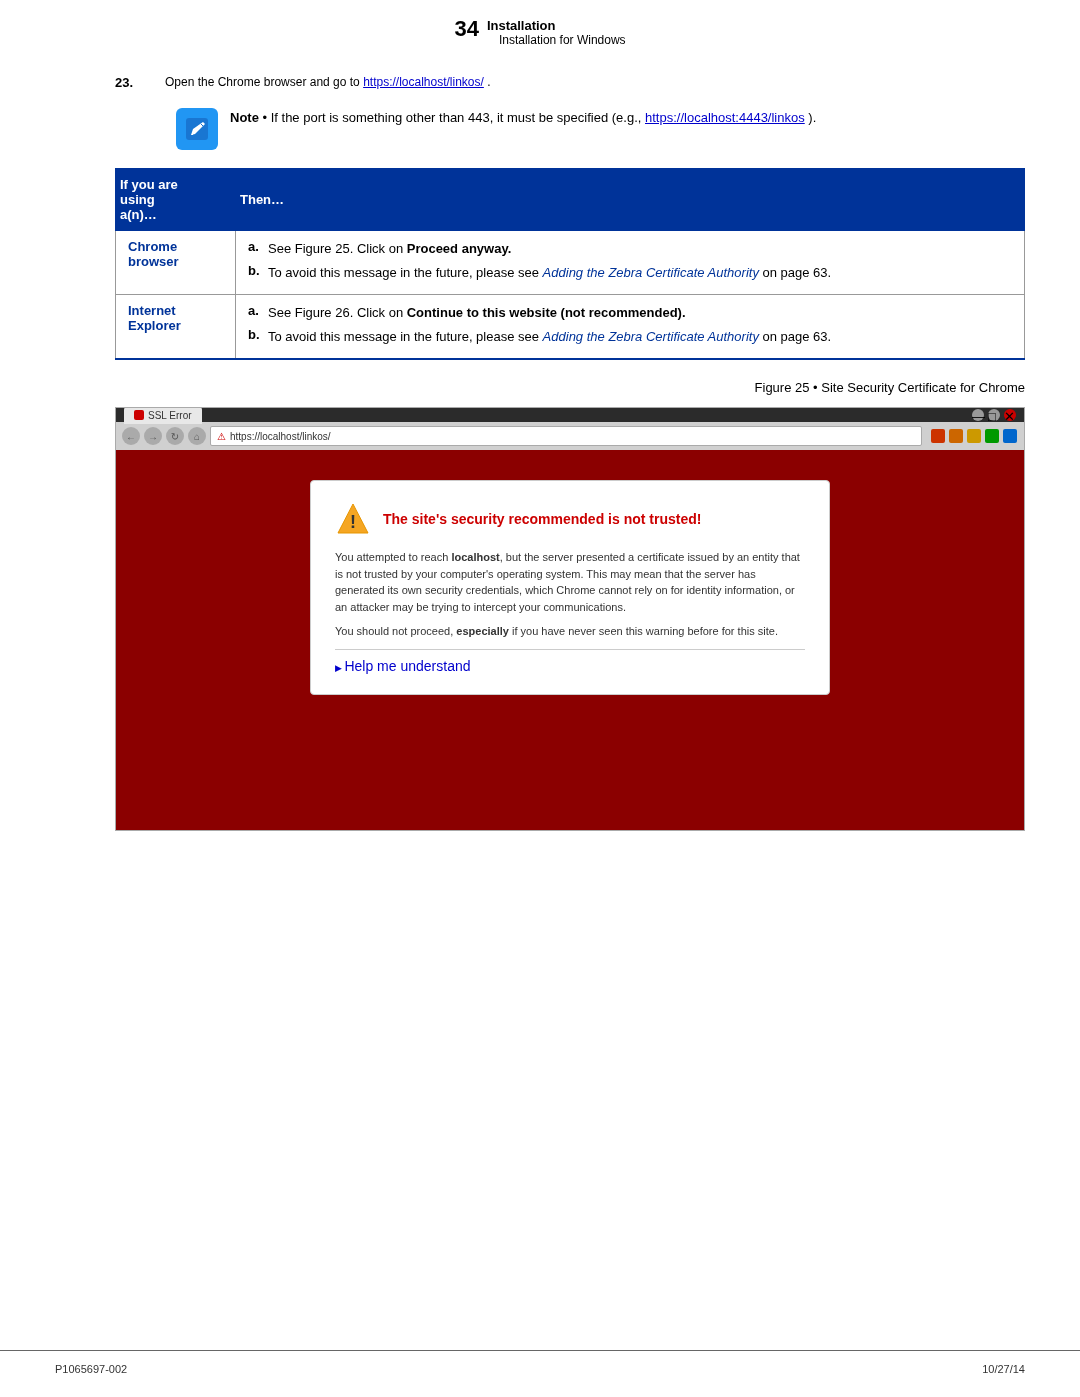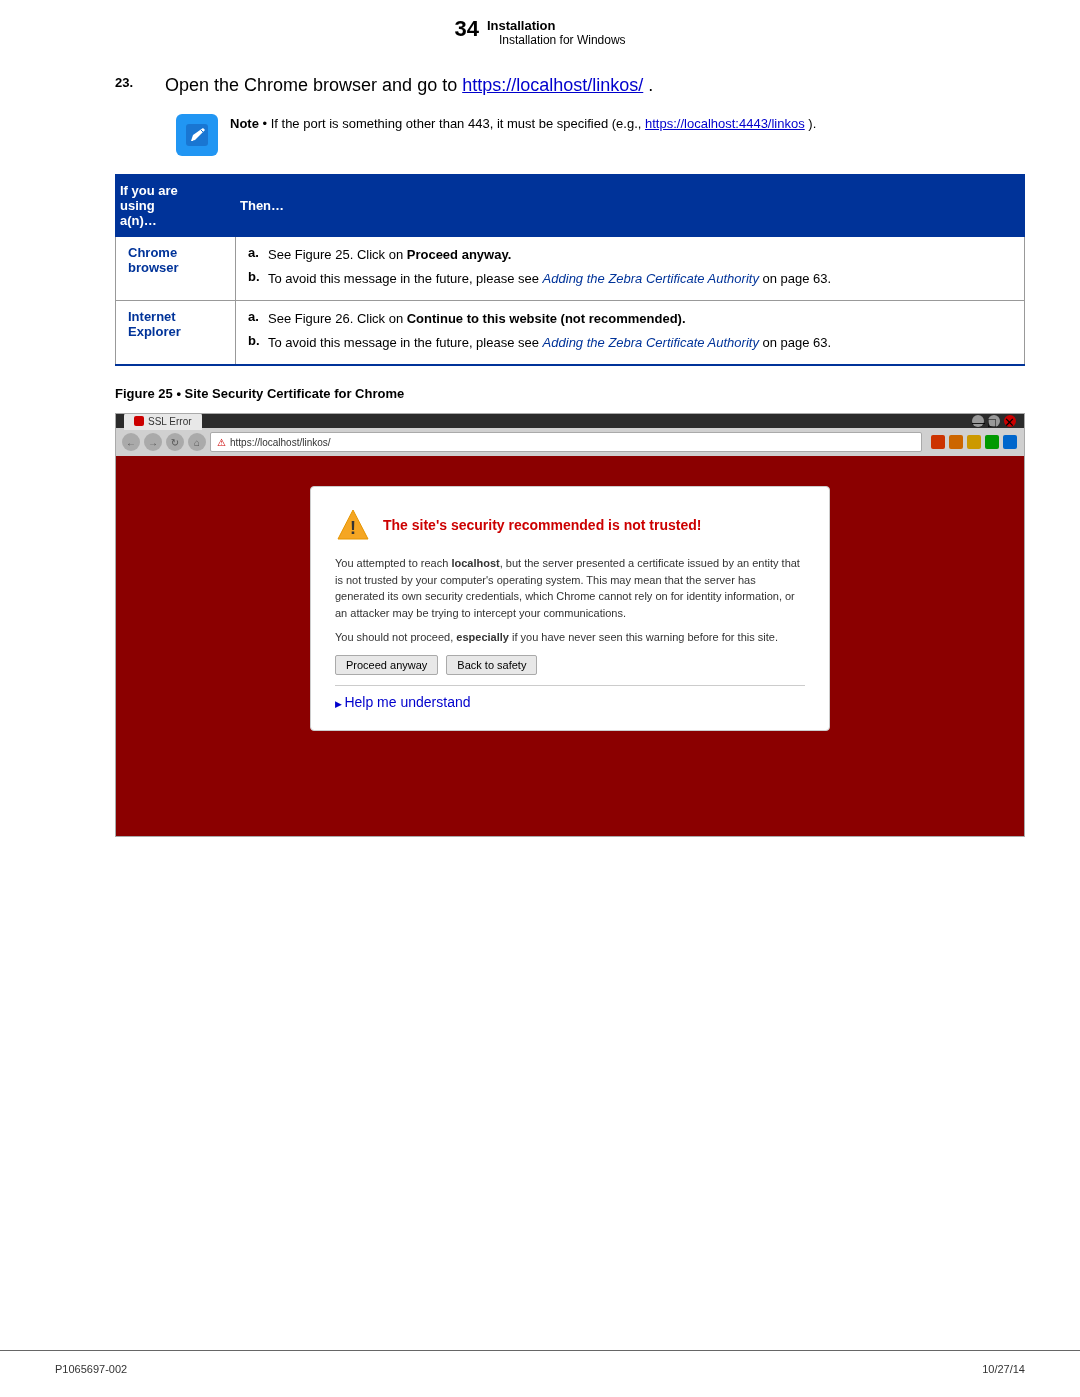--- a/index.html
+++ b/index.html
@@ -62,21 +62,21 @@
       display: flex;
       margin-bottom: 18px;
       align-items: flex-start;
     }
     .step-num {
       font-weight: bold;
       font-size: 13px;
       min-width: 50px;
     }
     .step-text {
-      font-size: 18px;
+      font-size: 12px;
       flex: 1;
     }
     .step-text a, .link {
       color: #0000cc;
       text-decoration: underline;
     }
 
     
     .note-block {
       display: flex;
@@ -162,22 +162,22 @@
       color: #003399;
       font-style: italic;
       text-decoration: none;
     }
     .item-text strong {
       font-weight: bold;
     }
 
     
     .figure-caption {
-      text-align: left;
-      font-weight: bold;
+      text-align: right;
+      font-weight: normal;
       font-size: 13px;
       margin: 18px 0 12px 0;
     }
 
     
     .screenshot-container {
       margin: 0 0 20px 0;
       border: 1px solid #aaa;
       background: #000;
       position: relative;
@@ -515,24 +515,20 @@
                 <text x="18" y="27" text-anchor="middle" font-size="18" font-weight="bold" fill="#333">!</text>
               </svg>
               <div class="ssl-title">The site's security recommended is not trusted!</div>
             </div>
             <div class="ssl-body">
               You attempted to reach <strong>localhost</strong>, but the server presented a certificate issued by an entity that is not trusted by your computer's operating system. This may mean that the server has generated its own security credentials, which Chrome cannot rely on for identity information, or an attacker may be trying to intercept your communications.
             </div>
             <div class="ssl-warning-text">
               You should not proceed, <strong>especially</strong> if you have never seen this warning before for this site.
             </div>
-            <div class="ssl-buttons">
-              <button class="ssl-btn">Proceed anyway</button>
-              <button class="ssl-btn">Back to safety</button>
-            </div>
             <hr class="ssl-divider">
             <a class="ssl-help-link" href="#">Help me understand</a>
           </div>
         </div>
       </div>
     </div>
 
   </div>
 
   <div class="footer">

